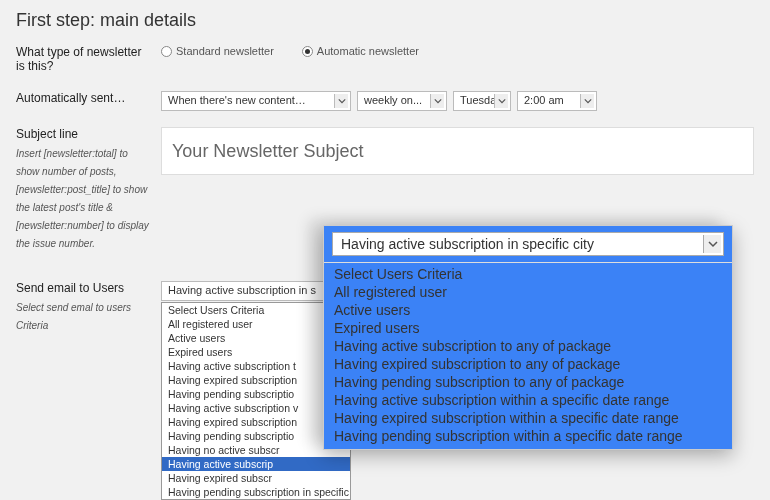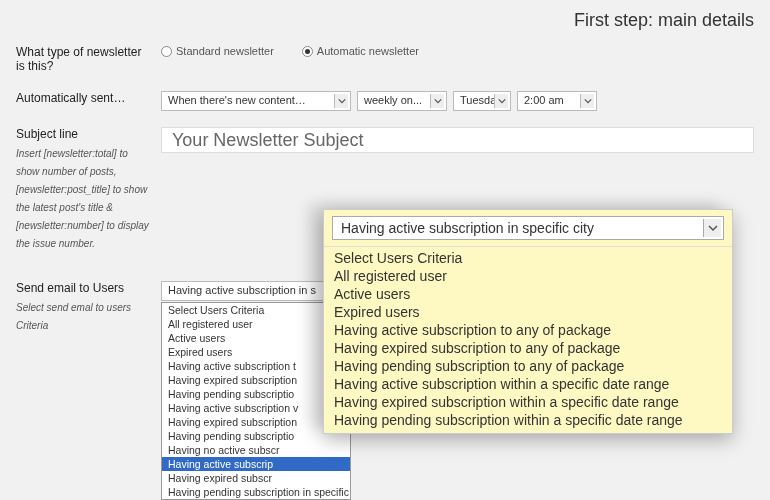--- a/index.html
+++ b/index.html
@@ -1,39 +1,39 @@
 <!DOCTYPE html>
 <html><head>
 <meta charset="utf-8">
 <style>
 * { box-sizing: border-box; margin: 0; padding: 0; }
 body { font-family: "Segoe UI", Arial, sans-serif; background: #f1f1f1; width: 770px; height: 500px; overflow: hidden; position: relative; color: #444; }
 .page { padding: 10px 16px; }
-h2.title { font-size: 18px; font-weight: 400; color: #333; margin-bottom: 14px; text-align: right; }
+h2.title { font-size: 18px; font-weight: 400; color: #333; margin-bottom: 14px; }
 .row { display: flex; align-items: flex-start; margin-bottom: 16px; }
 .label-col { width: 145px; padding-right: 8px; }
 .label-col .lbl { font-size: 12px; font-weight: 400; color: #222; display: block; margin-bottom: 2px; }
 .label-col .hint { font-size: 10px; font-style: italic; color: #555; line-height: 1.3; }
 .field-col { flex: 1; }
 .radio-group { display: flex; gap: 28px; font-size: 11px; color: #555; align-items: center; }
 .radio-item { display: flex; align-items: center; gap: 4px; }
 .radio { width: 11px; height: 11px; border: 1px solid #888; border-radius: 50%; display: inline-flex; align-items: center; justify-content: center; background: #fff; }
 .radio.selected::after { content: ""; width: 5px; height: 5px; background: #333; border-radius: 50%; }
 .selects-row { display: flex; gap: 6px; }
 .sel { background: #fff; border: 1px solid #bbb; font-size: 11px; padding: 2px 18px 2px 6px; height: 20px; position: relative; color: #333; }
 .sel .caret { position: absolute; right: 2px; top: 2px; width: 14px; height: 14px; background: #eee; border-left: 1px solid #bbb; display: flex; align-items: center; justify-content: center; }
 .sel .caret svg { width: 8px; height: 8px; }
-.subject-input { width: 100%; border: 1px solid #ddd; background: #fff; padding: 6px 10px; font-size: 18px; color: #666; height: 26px; }
+.subject-input { width: 100%; border: 1px solid #ddd; background: #fff; padding: 6px 10px; font-size: 18px; color: #666; height: 48px; }
 .small-select { width: 190px; }
 .dropdown-open { width: 190px; border: 1px solid #999; background: #fff; font-size: 10.5px; color: #333; margin-top: 1px; }
 .dropdown-open .opt { padding: 1px 6px; white-space: nowrap; overflow: hidden; }
 .dropdown-open .opt.hl { background: #316ac5; color: #fff; }
 
 
-.popup { position: absolute; left: 323px; top: 209px; width: 410px; background: #fef9c3; border: 1px solid #ccc; box-shadow: 0 6px 18px rgba(0,0,0,0.28), -14px -6px 14px rgba(0,0,0,0.12); }
+.popup { position: absolute; left: 323px; top: 225px; width: 410px; background: #3b82f6; border: 1px solid #ccc; box-shadow: 0 6px 18px rgba(0,0,0,0.28), -14px -6px 14px rgba(0,0,0,0.12); }
 .popup .pop-sel { border: 1px solid #aaa; margin: 6px 8px; padding: 3px 22px 3px 8px; font-size: 14px; color: #333; position: relative; background: #fff; }
 .popup .pop-sel .caret { position: absolute; right: 2px; top: 2px; width: 18px; height: calc(100% - 4px); background: #eee; border-left: 1px solid #aaa; display: flex; align-items: center; justify-content: center; }
 .popup .pop-list { border-top: 1px solid #ddd; padding: 2px 0 4px; }
 .popup .pop-list .pitem { padding: 1px 10px; font-size: 14px; color: #333; white-space: nowrap; }
 </style>
 </head>
 <body>
 
 <div class="page">
   <h2 class="title">First step: main details</h2>

